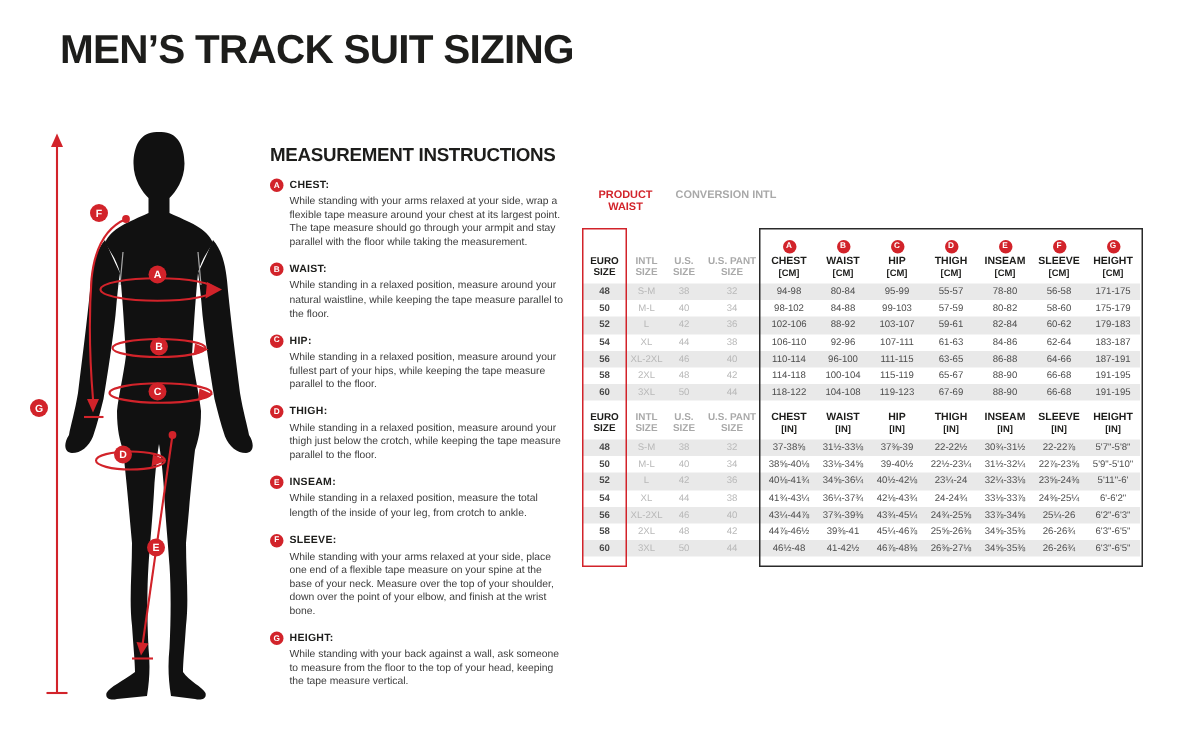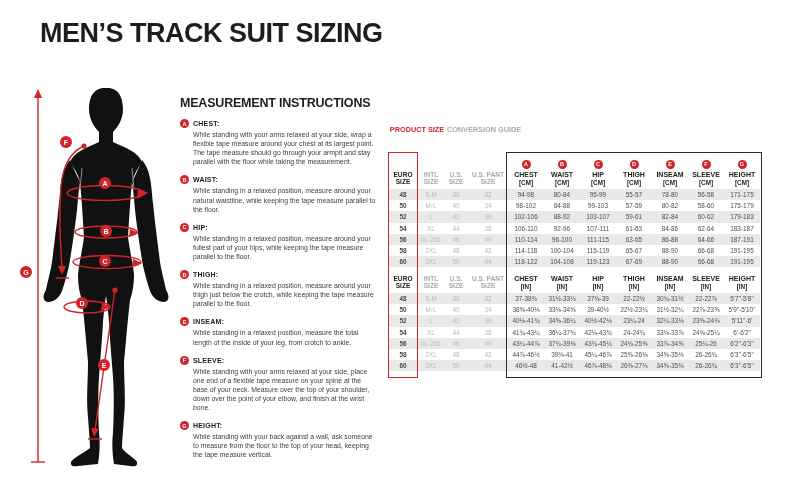--- a/index.html
+++ b/index.html
@@ -217,22 +217,22 @@
         <div class="instr-head">
           <span class="badge">G</span>
           <span class="instr-label">HEIGHT:</span>
         </div>
         <p class="instr-text">While standing with your back against a wall, ask someone to measure from the floor to the top of your head, keeping the tape measure vertical.</p>
       </div>
     </div>
 </div>
 
 <div class="table-wrap">
-  <div class="lbl-product">PRODUCT SIZE</div>
-  <div class="lbl-conv">CONVERSION GUIDE</div>
+  <div class="lbl-product">PRODUCT WAIST</div>
+  <div class="lbl-conv">CONVERSION INTL</div>
 
   <div id="cm-head" class="sec-head cm-head">
       <div class="th size-th">EURO SIZE</div>
       <div class="th size-th conv">INTL SIZE</div>
       <div class="th size-th conv">U.S. SIZE</div>
       <div class="th size-th conv">U.S. PANT SIZE</div>
       <div class="th meas-th"><span class="circ">A</span><div class="mname">CHEST</div><div class="munit">[CM]</div></div>
       <div class="th meas-th"><span class="circ">B</span><div class="mname">WAIST</div><div class="munit">[CM]</div></div>
       <div class="th meas-th"><span class="circ">C</span><div class="mname">HIP</div><div class="munit">[CM]</div></div>
       <div class="th meas-th"><span class="circ">D</span><div class="mname">THIGH</div><div class="munit">[CM]</div></div>

